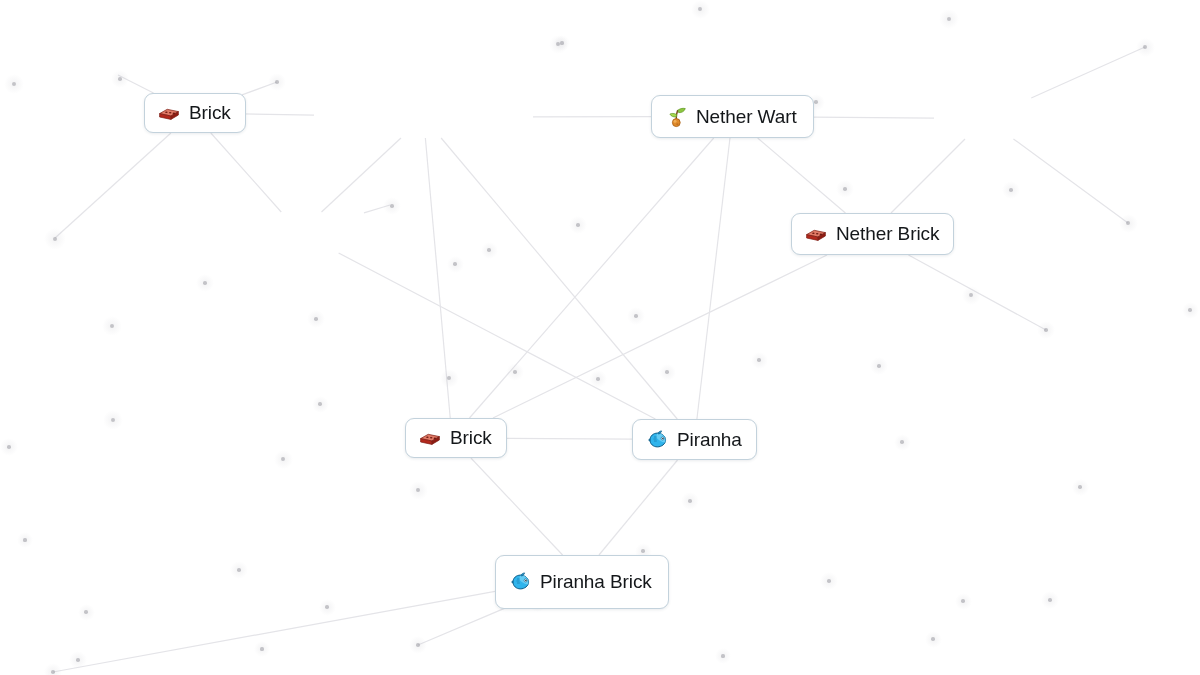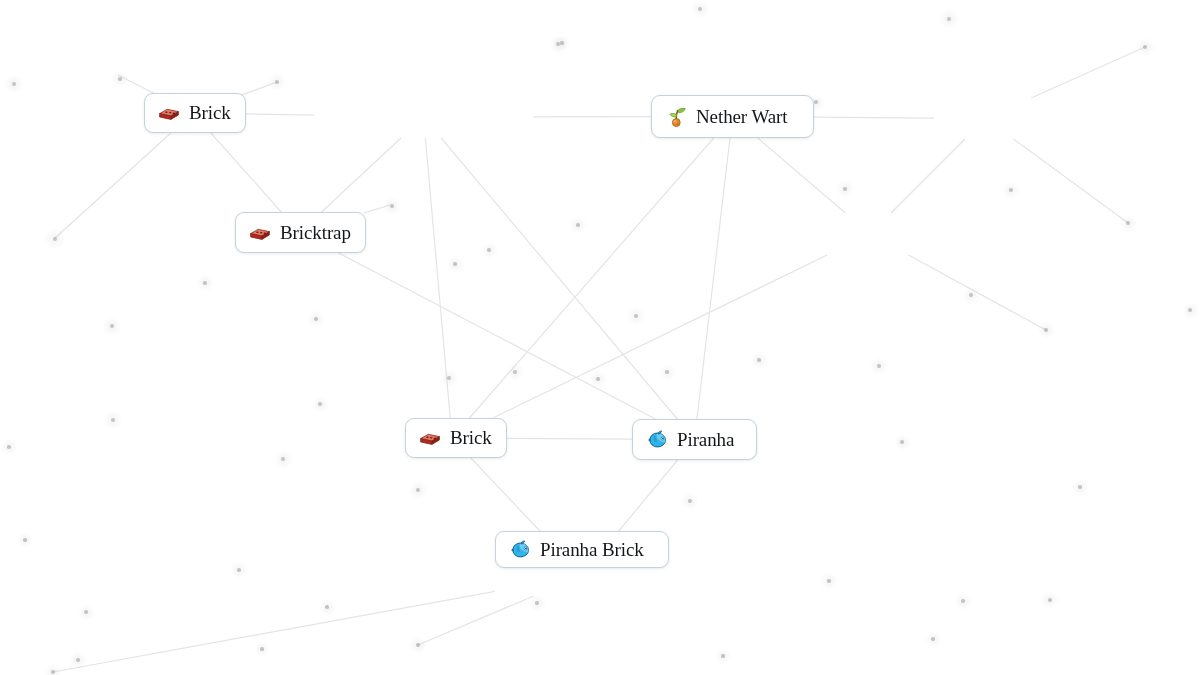--- a/index.html
+++ b/index.html
@@ -11,21 +11,20 @@
   body {
     font-family: "Liberation Sans", sans-serif;
     -webkit-font-smoothing: antialiased;
   }
   #graph-canvas {
     position: relative;
     width: 1200px;
     height: 675px;
     overflow: hidden;
     background: #ffffff;
-    font-family: Liberation Serif, serif;
   }
   #edge-layer, #particle-layer {
     position: absolute;
     left: 0;
     top: 0;
     width: 1200px;
     height: 675px;
     pointer-events: none;
   }
   #node-layer {
@@ -231,32 +230,32 @@
         <svg viewBox="0 0 24 24" class="node-icon">
           <path d="M12.2 14.2 C12.2 11.0 12.6 8.2 13.6 5.6" stroke="#7a4a1f" stroke-width="1.5" fill="none" stroke-linecap="round"></path>
           <path d="M13.8 5.2 C16.4 3.2 19.6 3.0 21.3 3.6 C20.4 6.3 17.6 8.0 14.6 7.6 Z" fill="#8cc63f" stroke="#5e9623" stroke-width="0.7"></path>
           <path d="M12.7 9.6 C10.1 8.0 7.4 8.3 5.9 9.1 C7.2 11.5 10.0 12.5 12.6 11.6 Z" fill="#a6d84e" stroke="#5e9623" stroke-width="0.7"></path>
           <ellipse cx="12.3" cy="17.6" rx="3.9" ry="4.0" fill="#e08a2a" stroke="#a65d12" stroke-width="0.8"></ellipse>
           <ellipse cx="11.0" cy="16.3" rx="1.5" ry="1.5" fill="#f3b55f" opacity="0.85"></ellipse>
           <ellipse cx="13.4" cy="19.2" rx="1.1" ry="0.9" fill="#b3651a" opacity="0.7"></ellipse>
         </svg>
         <span class="node-label">Nether Wart</span>
       </div>
-      <div class="node" style="left: 235px; top: 212px; min-width: 129px; height: 41px;">
+      <div class="node" style="left: 791px; top: 213px; min-width: 158px; height: 42px;">
         <svg viewBox="0 0 24 24" class="node-icon">
           <g stroke="#7d1f17" stroke-width="0.7" stroke-linejoin="round">
             <path d="M2.6 12.6 L10.2 8.3 L21.4 10.6 L13.9 15.0 Z" fill="#e07a66"></path>
             <path d="M2.6 12.6 L13.9 15.0 L13.9 18.4 L2.6 16.0 Z" fill="#b3281c"></path>
             <path d="M13.9 15.0 L21.4 10.6 L21.4 14.0 L13.9 18.4 Z" fill="#8e1d13"></path>
           </g>
           <ellipse cx="9.4" cy="11.2" rx="1.25" ry="0.8" fill="#6e1a12"></ellipse>
           <ellipse cx="13.2" cy="11.8" rx="1.25" ry="0.8" fill="#6e1a12"></ellipse>
           <ellipse cx="16.9" cy="12.4" rx="1.25" ry="0.8" fill="#6e1a12"></ellipse>
         </svg>
-        <span class="node-label">Bricktrap</span>
+        <span class="node-label">Nether Brick</span>
       </div>
       <div class="node" style="left: 405px; top: 418px; min-width: 94px; height: 40px;">
         <svg viewBox="0 0 24 24" class="node-icon">
           <g stroke="#7d1f17" stroke-width="0.7" stroke-linejoin="round">
             <path d="M2.6 12.6 L10.2 8.3 L21.4 10.6 L13.9 15.0 Z" fill="#e07a66"></path>
             <path d="M2.6 12.6 L13.9 15.0 L13.9 18.4 L2.6 16.0 Z" fill="#b3281c"></path>
             <path d="M13.9 15.0 L21.4 10.6 L21.4 14.0 L13.9 18.4 Z" fill="#8e1d13"></path>
           </g>
           <ellipse cx="9.4" cy="11.2" rx="1.25" ry="0.8" fill="#6e1a12"></ellipse>
           <ellipse cx="13.2" cy="11.8" rx="1.25" ry="0.8" fill="#6e1a12"></ellipse>
@@ -269,21 +268,21 @@
           <path d="M3.6 12.0 L9.0 7.6 L9.0 16.4 Z" fill="#1f8dc4" stroke="#0d5d88" stroke-width="0.8" stroke-linejoin="round"></path>
           <path d="M20.6 12.0 C20.6 15.9 16.6 18.9 12.4 18.9 C8.2 18.9 5.0 15.9 5.0 12.0 C5.0 8.1 8.2 5.1 12.4 5.1 C16.6 5.1 20.6 8.1 20.6 12.0 Z" fill="#30b4ec" stroke="#0d5d88" stroke-width="1.0"></path>
           <path d="M12.4 5.1 C16.6 5.1 20.6 8.1 20.6 12.0 C20.6 12.9 20.4 13.7 20.0 14.5 C16.6 14.0 13.0 12.2 11.2 9.2 C11.5 7.6 11.9 6.2 12.4 5.1 Z" fill="#6fd0f6" opacity="0.85"></path>
           <path d="M12.6 5.4 C13.9 3.6 15.4 2.9 16.6 2.9 C16.3 4.2 15.2 5.4 13.9 6.0 Z" fill="#1f8dc4" stroke="#0d5d88" stroke-width="0.7"></path>
           <circle cx="17.6" cy="10.4" r="1.5" fill="#ffffff" stroke="#0d5d88" stroke-width="0.6"></circle>
           <circle cx="17.9" cy="10.5" r="0.75" fill="#0f2733"></circle>
           <path d="M9.4 9.0 L11.4 9.0 M8.9 11.0 L11.0 11.0 M9.4 13.0 L11.4 13.0" stroke="#0d5d88" stroke-width="0.8" stroke-linecap="round" opacity="0.6"></path>
         </svg>
         <span class="node-label">Piranha</span>
       </div>
-      <div class="node" style="left: 495px; top: 531px; min-width: 174px; height: 37px; text-align: right;">
+      <div class="node" style="left: 495px; top: 555px; min-width: 174px; height: 54px; text-align: right;">
         <svg viewBox="0 0 24 24" class="node-icon">
           <path d="M3.6 12.0 L9.0 7.6 L9.0 16.4 Z" fill="#1f8dc4" stroke="#0d5d88" stroke-width="0.8" stroke-linejoin="round"></path>
           <path d="M20.6 12.0 C20.6 15.9 16.6 18.9 12.4 18.9 C8.2 18.9 5.0 15.9 5.0 12.0 C5.0 8.1 8.2 5.1 12.4 5.1 C16.6 5.1 20.6 8.1 20.6 12.0 Z" fill="#30b4ec" stroke="#0d5d88" stroke-width="1.0"></path>
           <path d="M12.4 5.1 C16.6 5.1 20.6 8.1 20.6 12.0 C20.6 12.9 20.4 13.7 20.0 14.5 C16.6 14.0 13.0 12.2 11.2 9.2 C11.5 7.6 11.9 6.2 12.4 5.1 Z" fill="#6fd0f6" opacity="0.85"></path>
           <path d="M12.6 5.4 C13.9 3.6 15.4 2.9 16.6 2.9 C16.3 4.2 15.2 5.4 13.9 6.0 Z" fill="#1f8dc4" stroke="#0d5d88" stroke-width="0.7"></path>
           <circle cx="17.6" cy="10.4" r="1.5" fill="#ffffff" stroke="#0d5d88" stroke-width="0.6"></circle>
           <circle cx="17.9" cy="10.5" r="0.75" fill="#0f2733"></circle>
           <path d="M9.4 9.0 L11.4 9.0 M8.9 11.0 L11.0 11.0 M9.4 13.0 L11.4 13.0" stroke="#0d5d88" stroke-width="0.8" stroke-linecap="round" opacity="0.6"></path>
         </svg>
         <span class="node-label">Piranha Brick</span>

